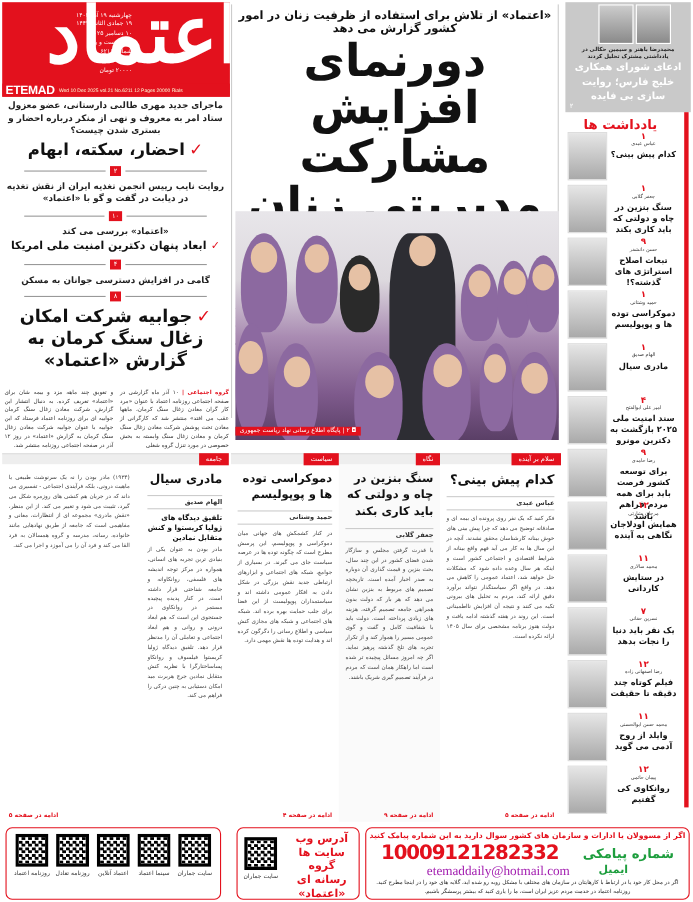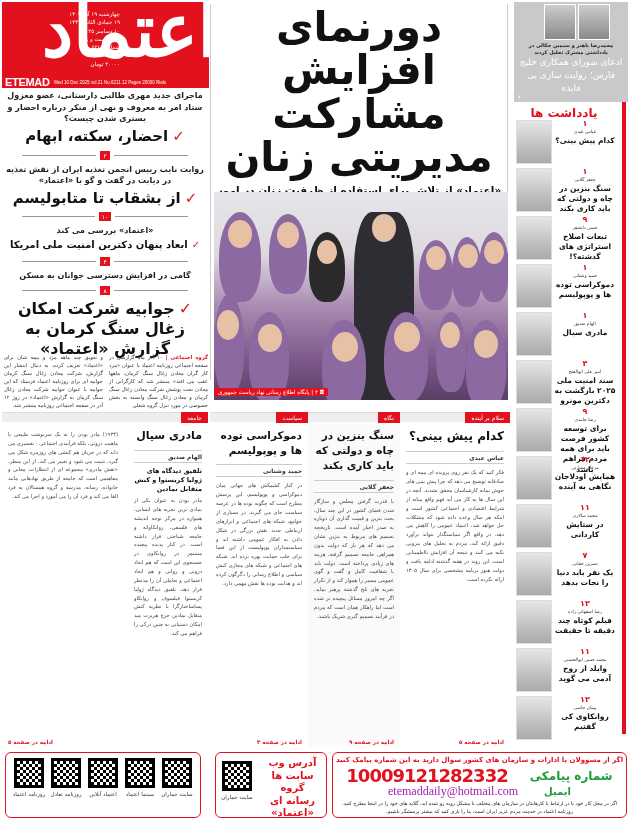--- a/index.html
+++ b/index.html
@@ -45,21 +45,21 @@
 .sec-title{font-size:12px;font-weight:bold;line-height:1.45;text-align:right;padding:6px 6px 2px}
 .sec-author{font-size:6px;color:#333;border-top:1px solid #ccc;border-bottom:1px solid #ccc;margin:4px 6px;padding:2px 0;text-align:right;font-weight:bold}
 .body-txt{font-size:5.2px;line-height:1.7;color:#444;text-align:justify;padding:0 6px;height:250px;overflow:hidden}
 .cont{position:absolute;bottom:2px;right:6px;font-size:5.5px;color:#e3111d;font-weight:bold}
 .sub-head{font-size:6.5px;font-weight:bold;margin:4px 6px 2px;line-height:1.4}
 
 #sidebar{left:514px;top:2px;width:114px;height:735px}
 #promo{position:absolute;left:0;top:0;width:114px;height:100px;background:#c9c9c9}
 .promo-photo{position:absolute;top:2px;width:32px;height:36px;border:1px solid #fff;background:linear-gradient(#ccc,#8a8a8a)}
 #promo-caption{position:absolute;top:40px;left:3px;right:3px;text-align:center;font-size:5px;color:#222;font-weight:bold;line-height:1.4}
-#promo-title{position:absolute;top:54px;left:3px;right:3px;text-align:center;font-size:9px;color:#fff;font-weight:normal;line-height:1.45}
+#promo-title{position:absolute;top:54px;left:3px;right:3px;text-align:center;font-size:9px;color:#fff;font-weight:bold;line-height:1.45}
 #notes-head{position:absolute;top:104px;right:14px;left:0;text-align:center;font-size:12px;font-weight:bold;color:#e3111d}
 #red-rail{position:absolute;right:2px;top:100px;width:4px;height:632px;background:#e3111d}
 .note{position:absolute;left:2px;width:100px;height:50px}
 .note .pic{position:absolute;left:0;top:0;width:36px;height:44px;background:linear-gradient(#e6e6e6,#a9a9a9);border:1px solid #ddd}
 .note .meta{position:absolute;left:38px;right:0;top:0;text-align:center}
 .note .n{color:#e3111d;font-weight:bold;font-size:8px;line-height:1}
 .note .au{font-size:4.5px;color:#333;margin-top:1px}
 .note .t{font-size:7.5px;font-weight:bold;line-height:1.35;margin-top:2px}
 
 #qr-box{left:5px;top:752px;width:196px;height:66px;border:1.5px solid #e3111d;border-radius:6px;display:flex;justify-content:space-between;padding:5px 6px}
@@ -104,21 +104,20 @@
     <div class="kicker">ماجرای جدید مهری طالبی دارستانی، عضو معزول ستاد امر به معروف و نهی از منکر درباره احضار و بستری شدن چیست؟</div>
     <div class="head"><span class="check">✓</span><span>احضار، سکته، ابهام</span></div>
   </div>
   <div class="teaser-sep">
       <span class="line"></span>
       <span class="num">۲</span>
       <span class="line"></span>
     </div>
   <div class="teaser">
     <div class="kicker">روایت نایب رییس انجمن تغذیه ایران از نقش تغذیه در دیابت در گفت و گو با «اعتماد»</div>
-    <div class="head"><span class="check">✓</span><span>از بشقاب تا متابولیسم</span></div>
   </div>
   <div class="teaser-sep">
       <span class="line"></span>
       <span class="num">۱۰</span>
       <span class="line"></span>
     </div>
   <div class="teaser">
     <div class="kicker">«اعتماد» بررسی می کند</div>
     <div class="head" style="font-size:10px"><span class="check">✓</span><span>ابعاد پنهان دکترین امنیت ملی امریکا</span></div>
   </div>
@@ -138,25 +137,25 @@
   <div class="teaser">
     <div class="head" style="font-size:16px"><span class="check">✓</span><span>جوابیه شرکت امکان زغال سنگ کرمان به گزارش «اعتماد»</span></div>
   </div>
 </div>
 <div id="kerman-body" class="abs">
   <div class="c"><span class="lab">گروه اجتماعی |</span> <span>۱۰ آذر ماه گزارشی در صفحه اجتماعی روزنامه اعتماد با عنوان «مرد کار گران معادن زغال سنگ کرمان، ماهها عقب می افتد» منتشر شد که کارگرانی از معادن تحت پوشش شرکت معادن زغال سنگ کرمان و معادن زغال سنگ وابسته به بخش خصوصی در مورد تنزل گروه شغلی</span></div>
   <div class="c">و تعویق چند ماهه مزد و بیمه شان برای «اعتماد» تعریف کرده. به دنبال انتشار این گزارش، شرکت معادن زغال سنگ کرمان جوابیه ای برای روزنامه اعتماد فرستاد که این جوابیه با عنوان جوابیه شرکت معادن زغال سنگ کرمان به گزارش «اعتماد» در روز ۱۲ آذر در صفحه اجتماعی روزنامه منتشر شد.</div>
 </div>
 
 <div id="center-top" class="abs">
+  <div id="supertitle">«اعتماد» از تلاش برای استفاده از ظرفیت زنان در امور کشور گزارش می دهد</div>
   <div id="main-head">
     <div>دورنمای افزایش</div>
     <div>مشارکت مدیریتی زنان</div>
   </div>
-  <div id="supertitle">«اعتماد» از تلاش برای استفاده از ظرفیت زنان در امور کشور گزارش می دهد</div>
   <div class="quote-line"><span class="who">فاطمه راکعی:</span><span> برخی قوانین مصوب مجلس در مسیر عکس مطالبات زنان قرار دارند</span></div>
   <div class="quote-line" style="margin-top:0"><span class="who">مریم باقی:</span><span> بدون مشارکت زنان در عرصه های مدیریتی و عمومی توسعه محقق نمی شود</span></div>
   <div id="lead-cols">
     <div class="c"><span class="lab">گروه سیاسی |</span> <span>«سهم مدیریتی زنان از ۱۰ درصد به ۱۵ درصد افزایش یابد». «این مطالبه ای است که رییس جمهور از کابینه اش دارد و از اهرم آن در راستای ارزیابی و ارتقای مدیران دستگاه ها حمایت می کند. معاون رییس جمهور در برنامه</span></div>
     <div class="c">تحلیل از حکمرانی با تشریح توجه دولت چهاردهم به جایگاه زنان می گوید: فرمانی که پیشنهاد مالی بود که زنان سهم ۳۰ درصدی در مدیریت داشته باشند، نظر رییس جمهور کشور حالا در این بود که این میزان استفاده از ظرفیت و توانمندی بانوان باید</div>
     <div class="c">به ۵۰ درصد برسد. «انتظارهای که تبدیل می شود موضوع افزایش مشارکت زنان در کابینه چهاردهم یک مطالبه جدی است بر اساس اعلام پزشکیان در هر دولت چهاردهم بیشترین حکم مدیریت برای زنان را رییس جمهور صادر کرده.</div>
   </div>
   <div id="photo">
     <div class="girl" style="left:5px;top:20px;width:42px;height:90px"></div>
       <div class="face" style="left:14px;top:28px;width:24px;height:28px"></div>

